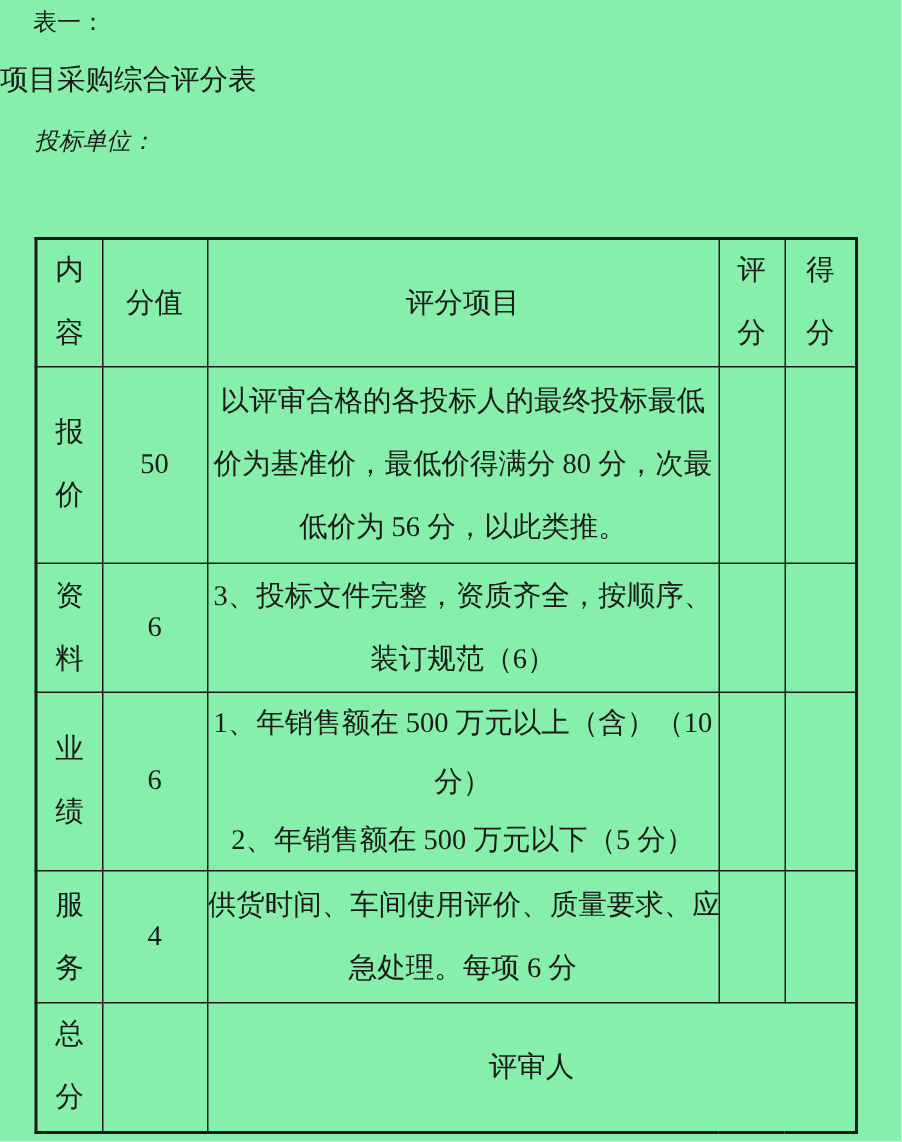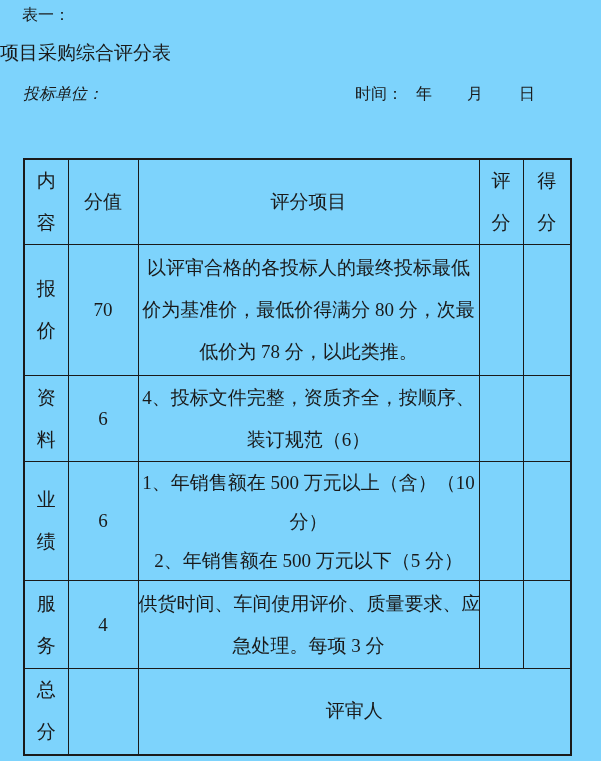--- a/index.html
+++ b/index.html
@@ -2,21 +2,21 @@
 <html><head>
 <meta charset="utf-8">
 <style>
   * { margin: 0; padding: 0; box-sizing: border-box; }
   html, body { background: #ffffff; }
   body {
     width: 601px; height: 761px;
     font-family: "Liberation Serif", "DejaVu Serif", serif;
     color: #1a1a1a;
   }
-  .page { position: relative; width: 601px; height: 761px; overflow: hidden; background: #7dd3fc; }
+  .page { position: relative; width: 601px; height: 761px; overflow: hidden; background: #86efac; }
 
   .table-label { position: absolute; left: 22px; top: 5px; font-size: 16px; }
   .doc-title {
     position: absolute; left: 0; top: 40px; width: 100%;
     font-size: 19px; font-weight: normal;
   }
   .meta-row { position: absolute; left: 23px; top: 84px; width: 547px; height: 22px; font-size: 16px; }
   .bidder-label { position: absolute; left: 0; top: 0; font-style: italic; }
   .time-group { position: absolute; left: 332px; top: 0; white-space: nowrap; }
   .time-year  { margin-left: 13px; }
@@ -56,21 +56,20 @@
 <body>
 
 <div class="page">
 
   <div class="table-label">表一：</div>
 
   <div class="doc-title">项目采购综合评分表</div>
 
   <div class="meta-row">
     <span class="bidder-label">投标单位：</span>
-    <span class="time-group"><span>时间：</span><span class="time-year">年</span><span class="time-month">月</span><span class="time-day">日</span></span>
   </div>
 
   <table class="score-table">
     <colgroup>
       <col style="width:44px">
       <col style="width:70px">
       <col style="width:341px">
       <col style="width:44px">
       <col style="width:48px">
     </colgroup>
@@ -91,38 +90,38 @@
         <div class="line">得</div>
         <div class="line">分</div>
       </th>
     </tr>
 
     <tr class="r0">
       <td>
         <div class="line">报</div>
         <div class="line">价</div>
       </td>
-      <td class="value-cell">70</td>
+      <td class="value-cell">50</td>
       <td class="items-cell">
         <div class="line">以评审合格的各投标人的最终投标最低</div>
         <div class="line">价为基准价，最低价得满分 80 分，次最</div>
-        <div class="line">低价为 78 分，以此类推。</div>
+        <div class="line">低价为 56 分，以此类推。</div>
       </td>
       <td></td>
       <td></td>
     </tr>
 
     <tr class="r1">
       <td>
         <div class="line">资</div>
         <div class="line">料</div>
       </td>
       <td class="value-cell">6</td>
       <td class="items-cell">
-        <div class="line">4、投标文件完整，资质齐全，按顺序、</div>
+        <div class="line">3、投标文件完整，资质齐全，按顺序、</div>
         <div class="line">装订规范（6）</div>
       </td>
       <td></td>
       <td></td>
     </tr>
 
     <tr class="r2">
       <td>
         <div class="line">业</div>
         <div class="line">绩</div>
@@ -138,21 +137,21 @@
     </tr>
 
     <tr class="r3">
       <td>
         <div class="line">服</div>
         <div class="line">务</div>
       </td>
       <td class="value-cell">4</td>
       <td class="items-cell">
         <div class="line">供货时间、车间使用评价、质量要求、应</div>
-        <div class="line">急处理。每项 3 分</div>
+        <div class="line">急处理。每项 6 分</div>
       </td>
       <td></td>
       <td></td>
     </tr>
 
     <tr class="r4">
       <td>
         <div class="line">总</div>
         <div class="line">分</div>
       </td>

